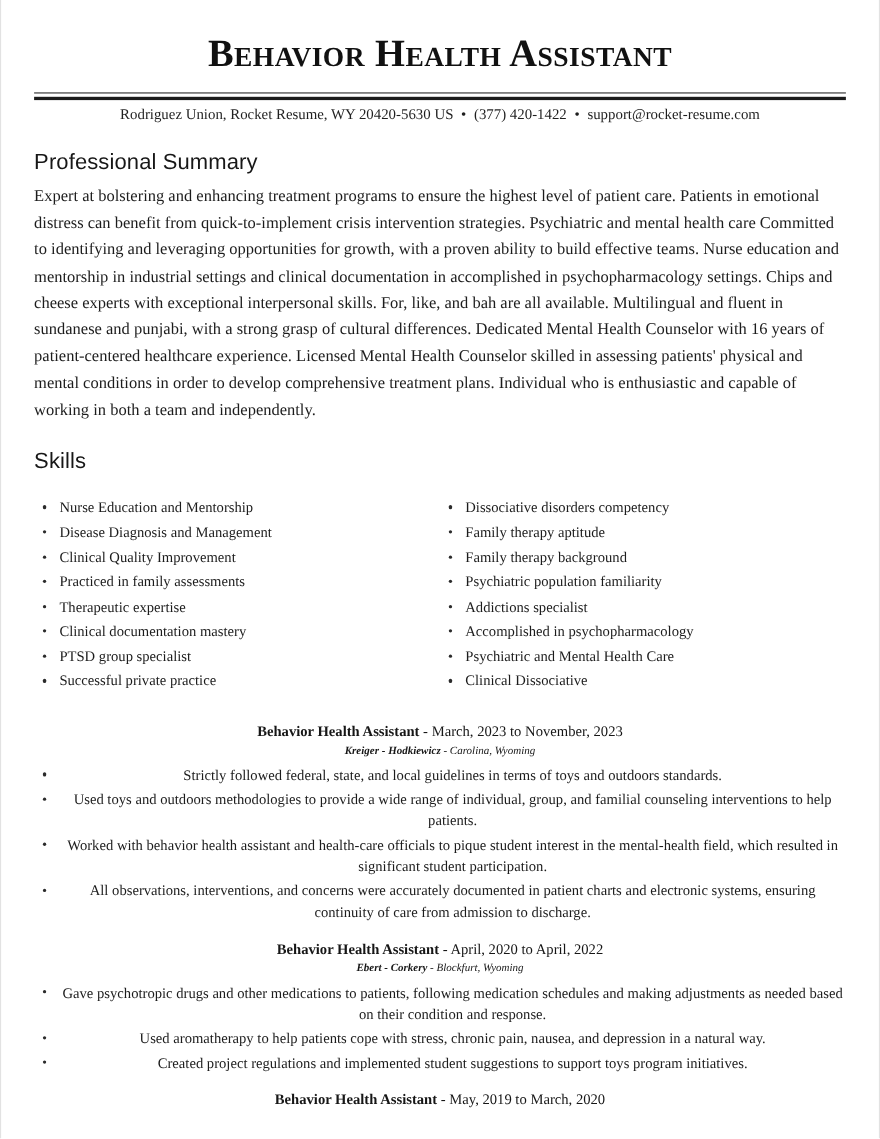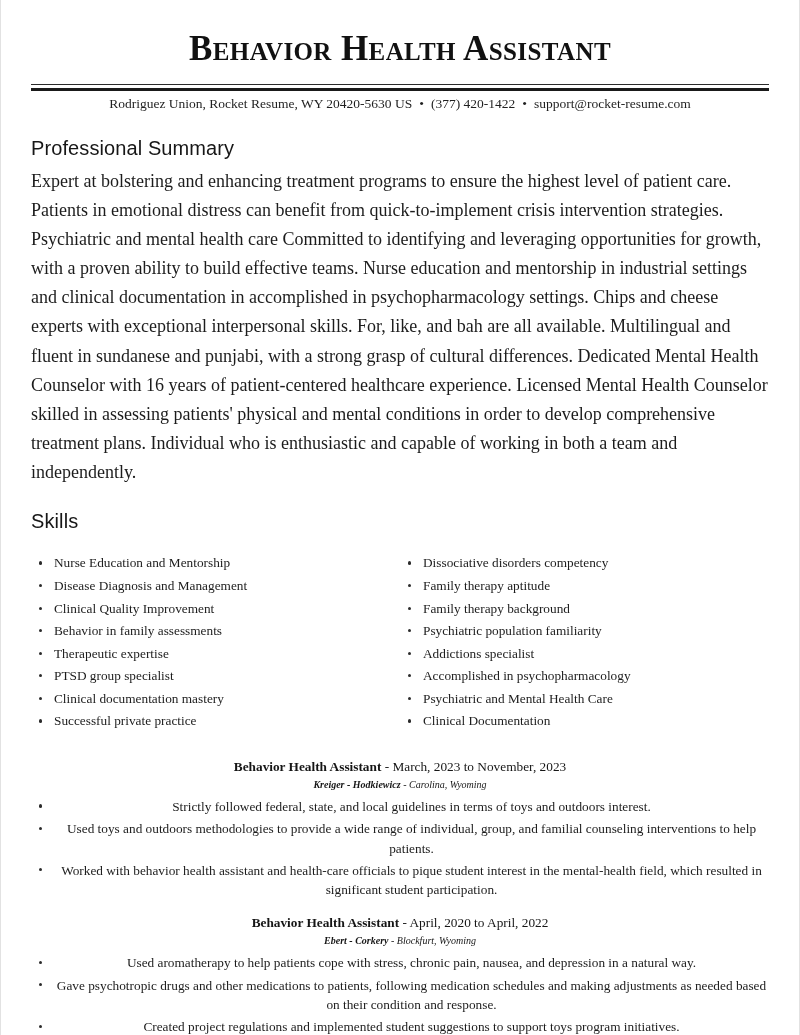--- a/index.html
+++ b/index.html
@@ -77,21 +77,21 @@
     font-weight: 400;
     font-size: 20px;
     line-height: 1.25;
     color: #171717;
     letter-spacing: 0.1px;
   }
 
   
   .summary-text {
     margin: 0;
-    font-size: 18px;
+    font-size: 15px;
     line-height: 1.62;
     text-align: left;
     color: #1c1c1c;
   }
 
   
   .skills-columns {
     display: flex;
     gap: 0;
     margin-top: 20px;
@@ -192,59 +192,60 @@
   </div>
 
   <div class="section">
     <h2 class="section-heading">Skills</h2>
     <div class="skills-columns">
       <div class="skills-col">
         <ul class="bullets" id="skills-left">
             <li>Nurse Education and Mentorship</li>
             <li>Disease Diagnosis and Management</li>
             <li>Clinical Quality Improvement</li>
-            <li>Behavior in family assessments</li>
+            <li>Practiced in family assessments</li>
             <li>Therapeutic expertise</li>
+            <li>Clinical documentation mastery</li>
             <li>PTSD group specialist</li>
-            <li>Clinical documentation mastery</li>
             <li>Successful private practice</li>
           </ul>
       </div>
       <div class="skills-col">
         <ul class="bullets" id="skills-right">
             <li>Dissociative disorders competency</li>
             <li>Family therapy aptitude</li>
             <li>Family therapy background</li>
             <li>Psychiatric population familiarity</li>
             <li>Addictions specialist</li>
             <li>Accomplished in psychopharmacology</li>
             <li>Psychiatric and Mental Health Care</li>
-            <li>Clinical Documentation</li>
+            <li>Clinical Dissociative</li>
           </ul>
       </div>
     </div>
   </div>
 
   <div class="section">
     <div id="jobs">
         <div class="job">
           <div class="job-line-1"><span class="job-title">Behavior Health Assistant</span><span class="job-dash"> - </span><span class="job-dates">March, 2023 to November, 2023</span></div>
           <div class="job-line-2"><span class="company">Kreiger - Hodkiewicz</span><span class="job-location"> - </span><span class="job-location">Carolina, Wyoming</span></div>
           <ul class="bullets">
-            <li>Strictly followed federal, state, and local guidelines in terms of toys and outdoors interest.</li>
+            <li>Strictly followed federal, state, and local guidelines in terms of toys and outdoors standards.</li>
             <li>Used toys and outdoors methodologies to provide a wide range of individual, group, and familial counseling interventions to help patients.</li>
             <li>Worked with behavior health assistant and health-care officials to pique student interest in the mental-health field, which resulted in significant student participation.</li>
+            <li>All observations, interventions, and concerns were accurately documented in patient charts and electronic systems, ensuring continuity of care from admission to discharge.</li>
           </ul>
         </div>
         <div class="job">
           <div class="job-line-1"><span class="job-title">Behavior Health Assistant</span><span class="job-dash"> - </span><span class="job-dates">April, 2020 to April, 2022</span></div>
           <div class="job-line-2"><span class="company">Ebert - Corkery</span><span class="job-location"> - </span><span class="job-location">Blockfurt, Wyoming</span></div>
           <ul class="bullets">
+            <li>Gave psychotropic drugs and other medications to patients, following medication schedules and making adjustments as needed based on their condition and response.</li>
             <li>Used aromatherapy to help patients cope with stress, chronic pain, nausea, and depression in a natural way.</li>
-            <li>Gave psychotropic drugs and other medications to patients, following medication schedules and making adjustments as needed based on their condition and response.</li>
             <li>Created project regulations and implemented student suggestions to support toys program initiatives.</li>
           </ul>
         </div>
         <div class="job">
           <div class="job-line-1"><span class="job-title">Behavior Health Assistant</span><span class="job-dash"> - </span><span class="job-dates">May, 2019 to March, 2020</span></div>
         </div>
       </div>
   </div>
 
 </div>

